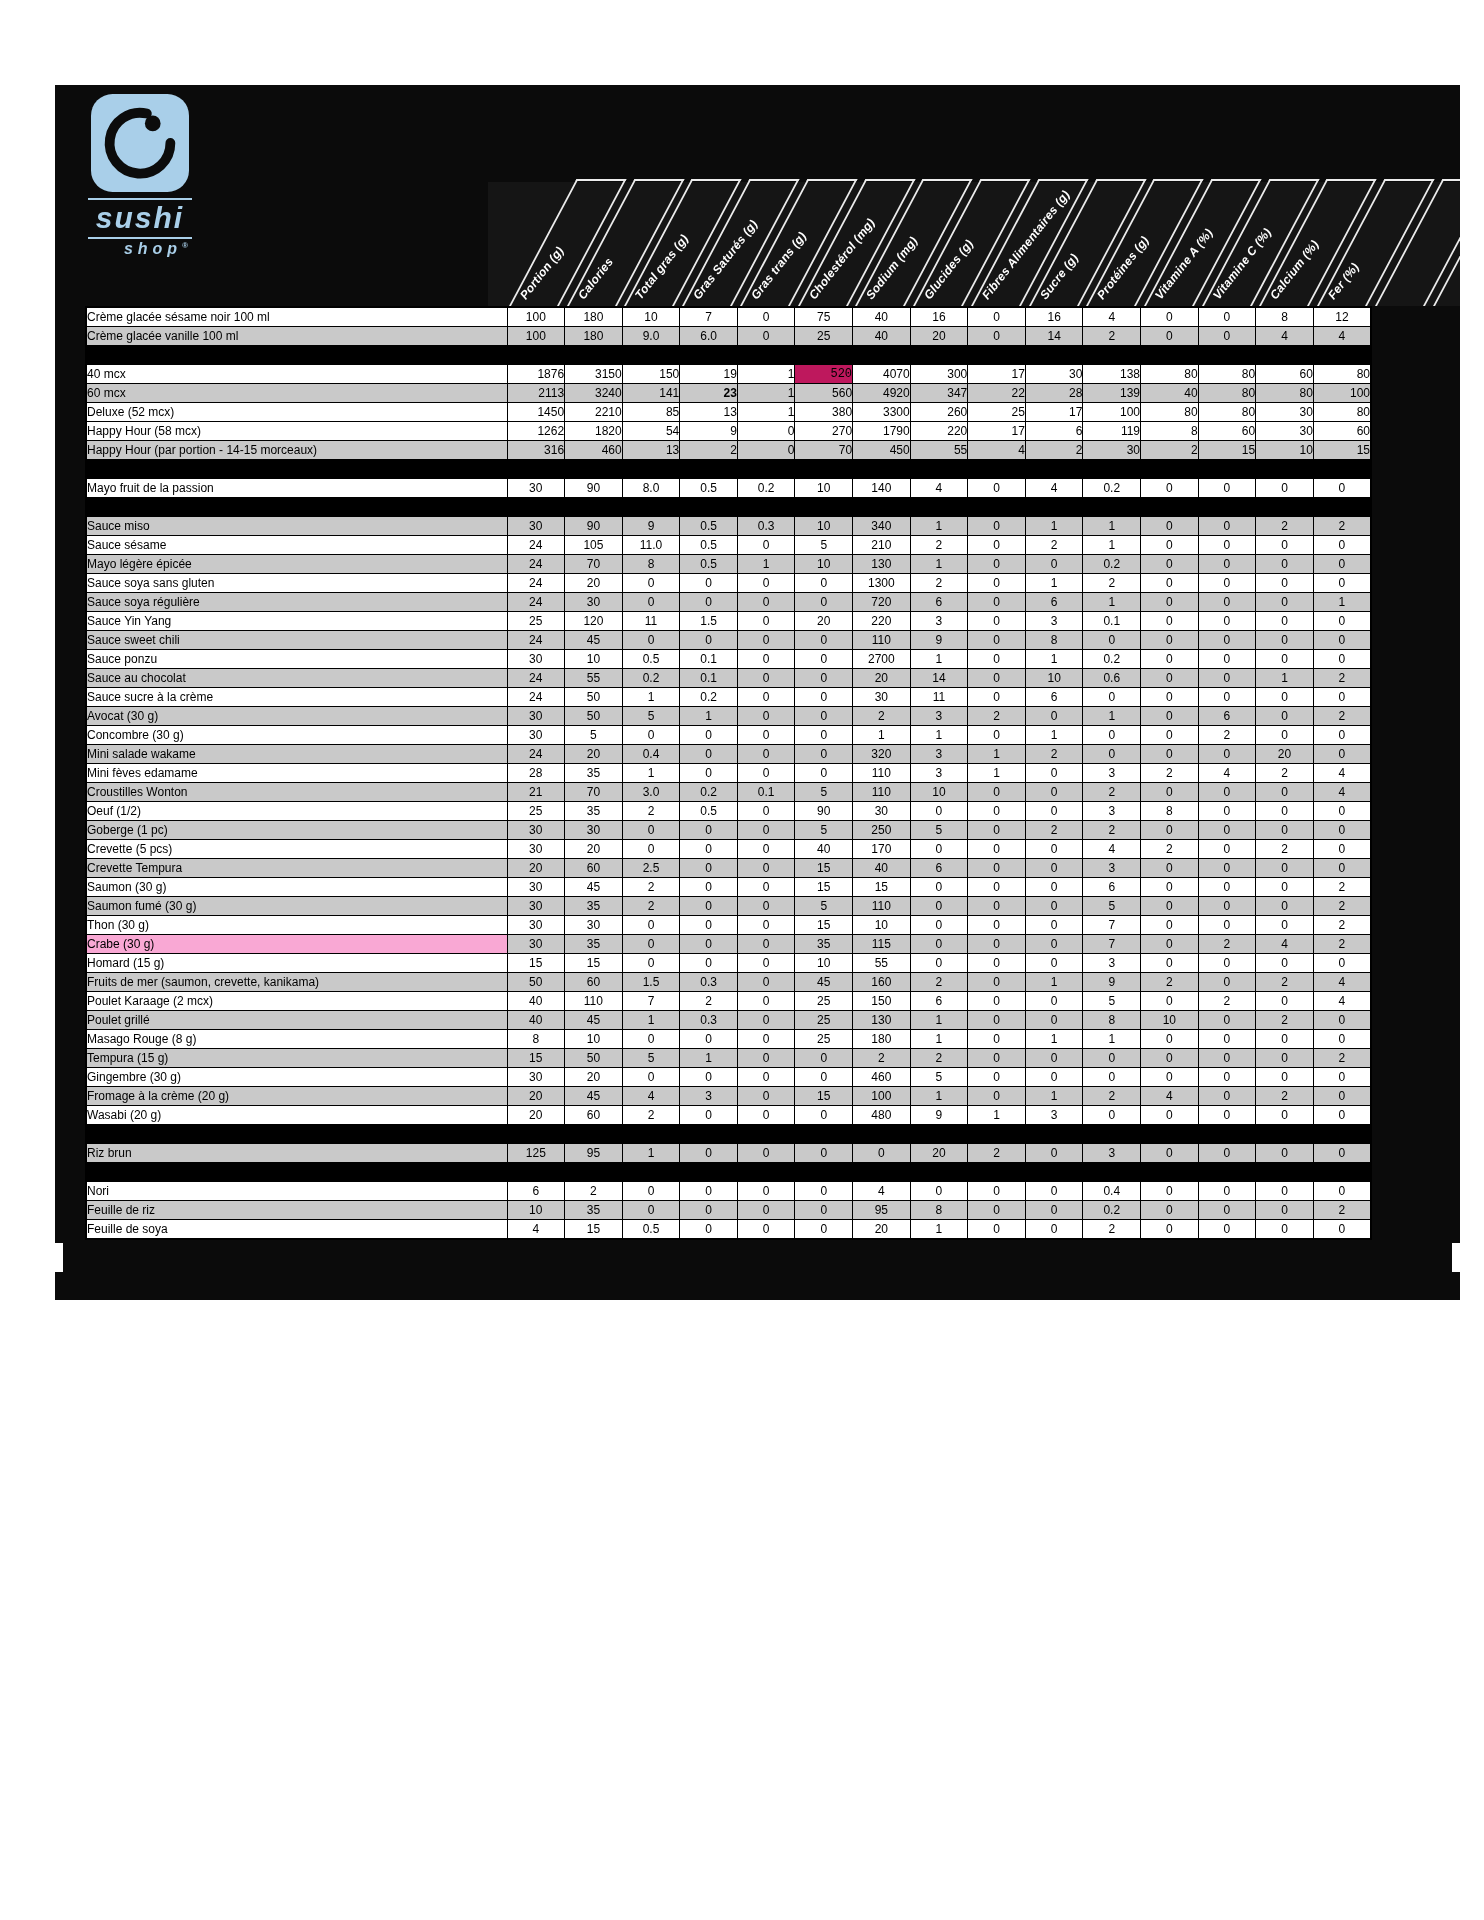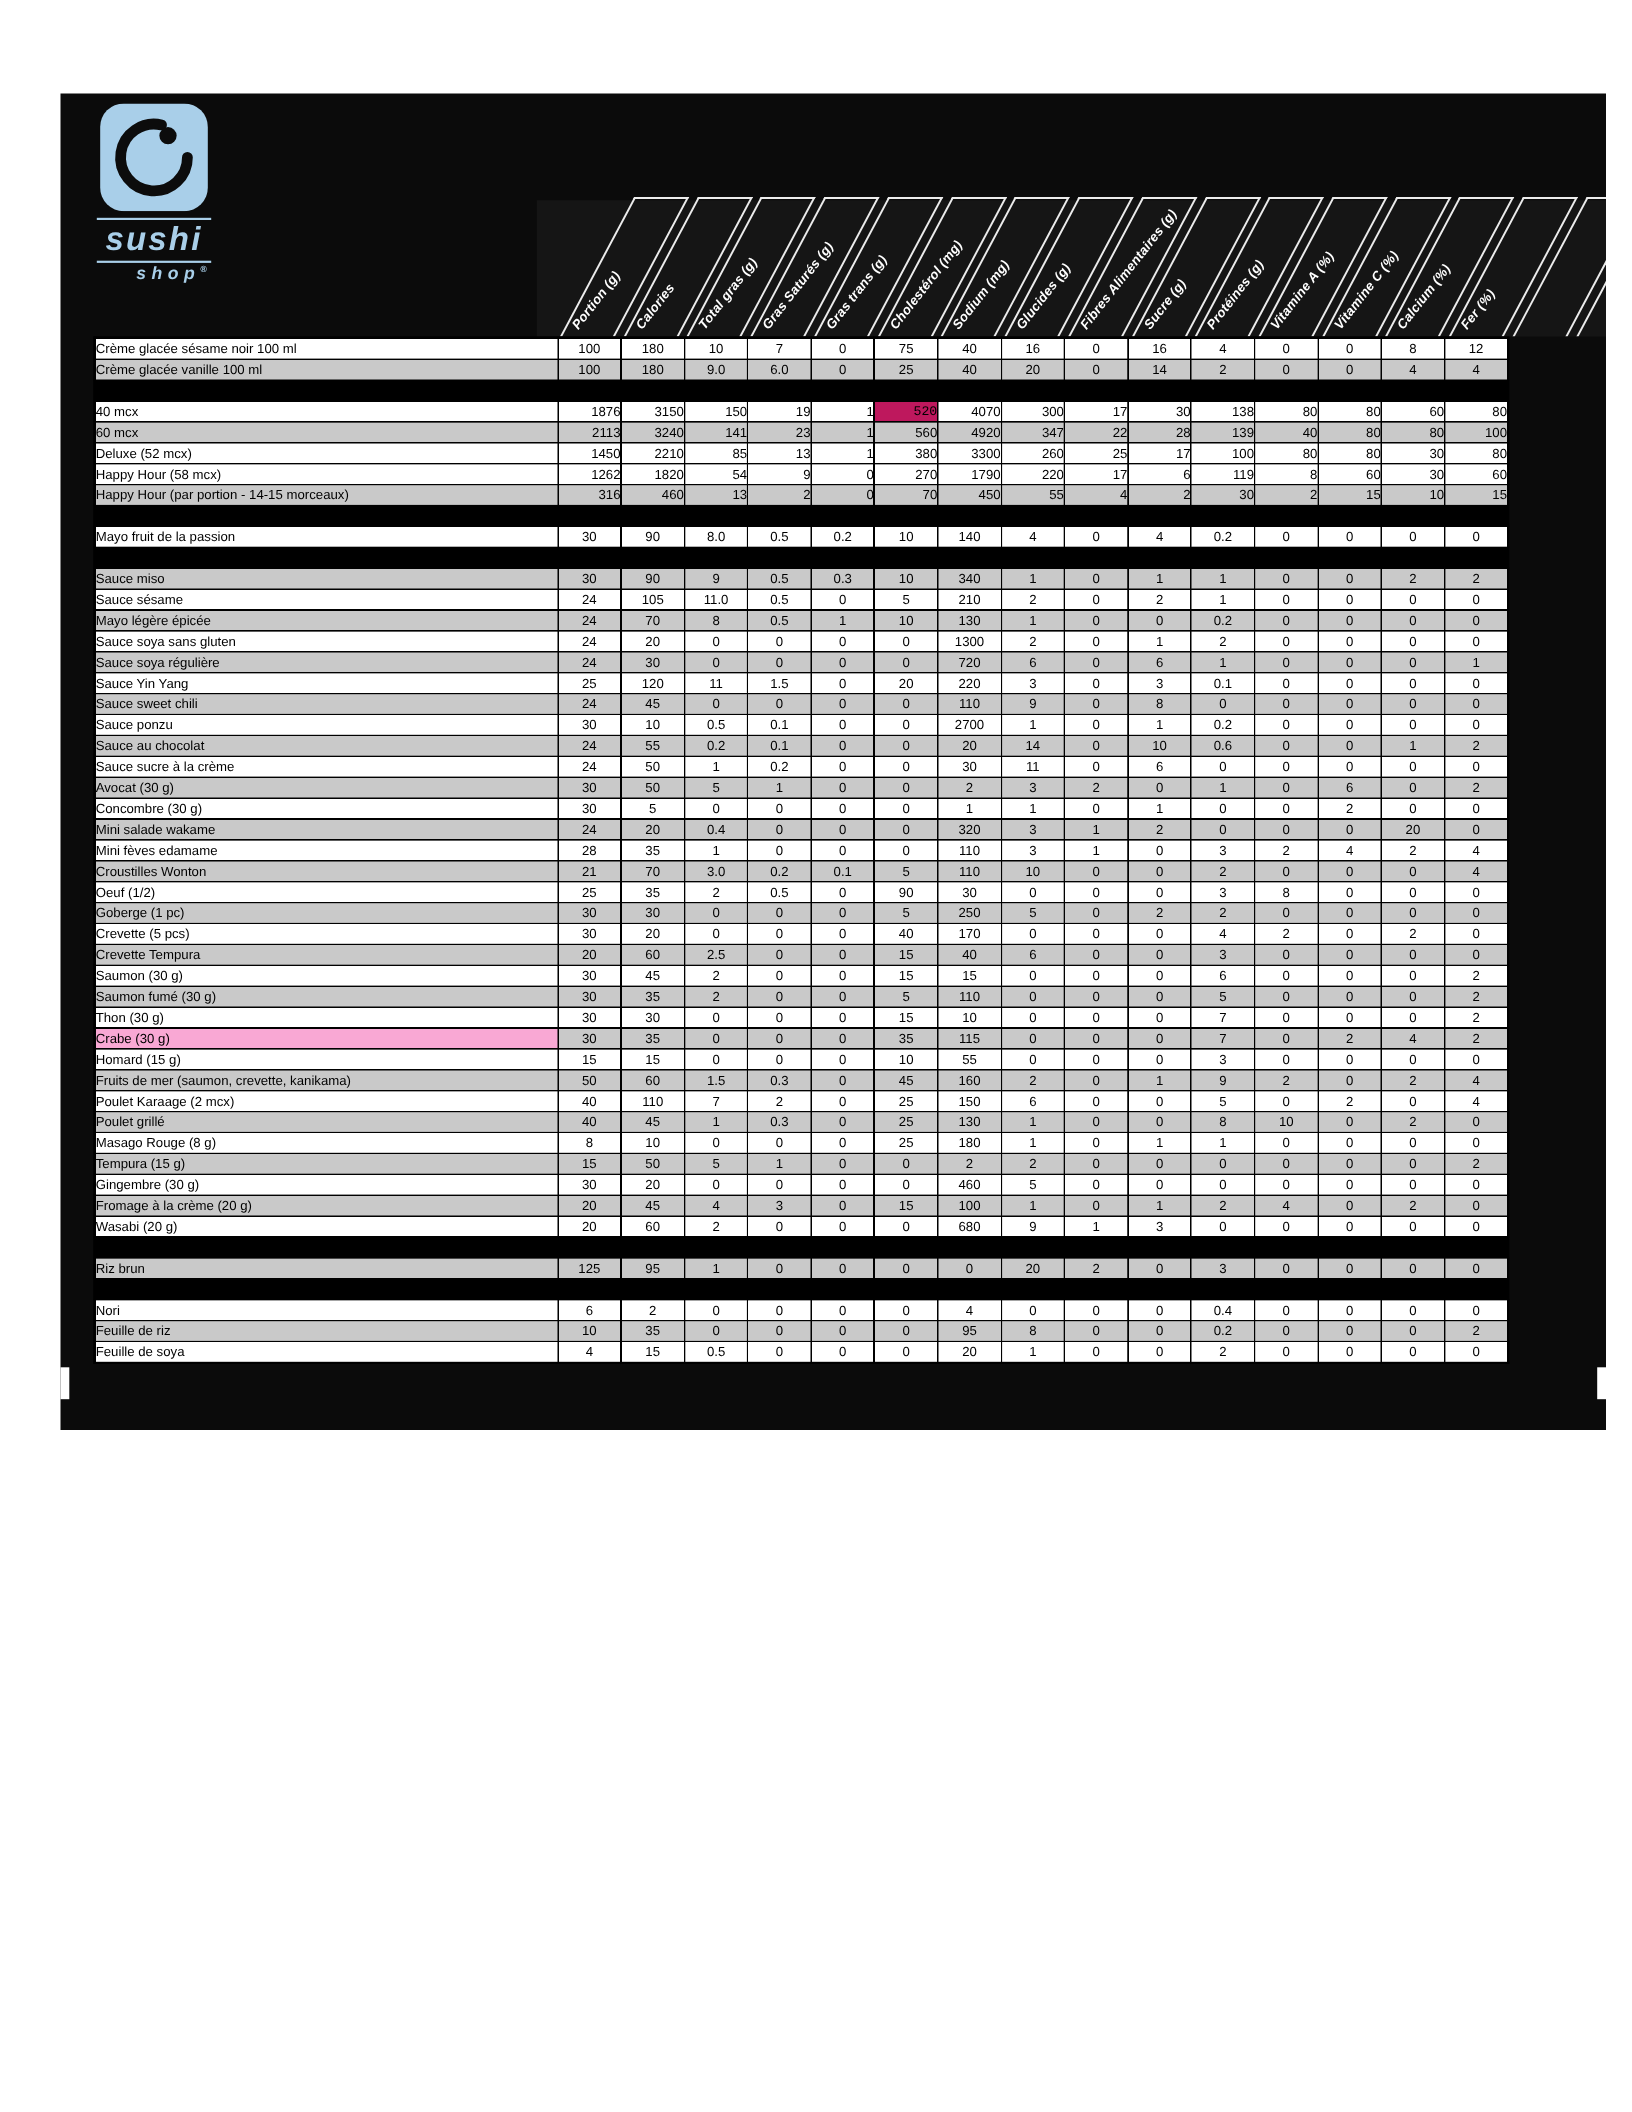--- a/index.html
+++ b/index.html
@@ -192,21 +192,21 @@
         <td class="num right thickL" style="background: rgb(255, 255, 255);">80</td>
         <td class="num right" style="background: rgb(255, 255, 255);">80</td>
         <td class="num right" style="background: rgb(255, 255, 255);">60</td>
         <td class="num right" style="background: rgb(255, 255, 255);">80</td>
       </tr>
       <tr>
         <td class="lbl" style="background: rgb(201, 201, 201);">60 mcx</td>
         <td class="num right" style="background: rgb(201, 201, 201);">2113</td>
         <td class="num right" style="background: rgb(201, 201, 201);">3240</td>
         <td class="num right" style="background: rgb(201, 201, 201);">141</td>
-        <td class="num right" style="background: rgb(201, 201, 201);">23</td>
+        <td class="num right" style="background: rgb(201, 201, 201); font-weight: bold;">23</td>
         <td class="num right" style="background: rgb(201, 201, 201);">1</td>
         <td class="num right thickL" style="background: rgb(201, 201, 201);">560</td>
         <td class="num right" style="background: rgb(201, 201, 201);">4920</td>
         <td class="num right" style="background: rgb(201, 201, 201);">347</td>
         <td class="num right" style="background: rgb(201, 201, 201);">22</td>
         <td class="num right thickL" style="background: rgb(201, 201, 201);">28</td>
         <td class="num right" style="background: rgb(201, 201, 201);">139</td>
         <td class="num right thickL" style="background: rgb(201, 201, 201);">40</td>
         <td class="num right" style="background: rgb(201, 201, 201);">80</td>
         <td class="num right" style="background: rgb(201, 201, 201);">80</td>
@@ -849,21 +849,21 @@
         <td class="num center" style="background: rgb(201, 201, 201);">0</td>
       </tr>
       <tr>
         <td class="lbl" style="background: rgb(255, 255, 255);">Wasabi (20 g)</td>
         <td class="num center" style="background: rgb(255, 255, 255);">20</td>
         <td class="num center" style="background: rgb(255, 255, 255);">60</td>
         <td class="num center" style="background: rgb(255, 255, 255);">2</td>
         <td class="num center" style="background: rgb(255, 255, 255);">0</td>
         <td class="num center" style="background: rgb(255, 255, 255);">0</td>
         <td class="num center thickL" style="background: rgb(255, 255, 255);">0</td>
-        <td class="num center" style="background: rgb(255, 255, 255);">680</td>
+        <td class="num center" style="background: rgb(255, 255, 255);">480</td>
         <td class="num center" style="background: rgb(255, 255, 255);">9</td>
         <td class="num center" style="background: rgb(255, 255, 255);">1</td>
         <td class="num center thickL" style="background: rgb(255, 255, 255);">3</td>
         <td class="num center" style="background: rgb(255, 255, 255);">0</td>
         <td class="num center thickL" style="background: rgb(255, 255, 255);">0</td>
         <td class="num center" style="background: rgb(255, 255, 255);">0</td>
         <td class="num center" style="background: rgb(255, 255, 255);">0</td>
         <td class="num center" style="background: rgb(255, 255, 255);">0</td>
       </tr>
       <tr class="section">

